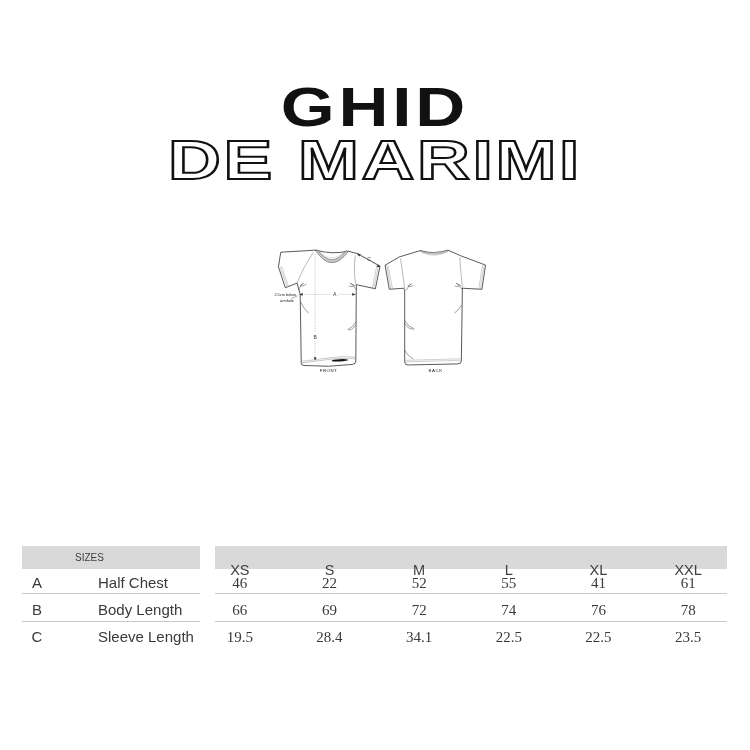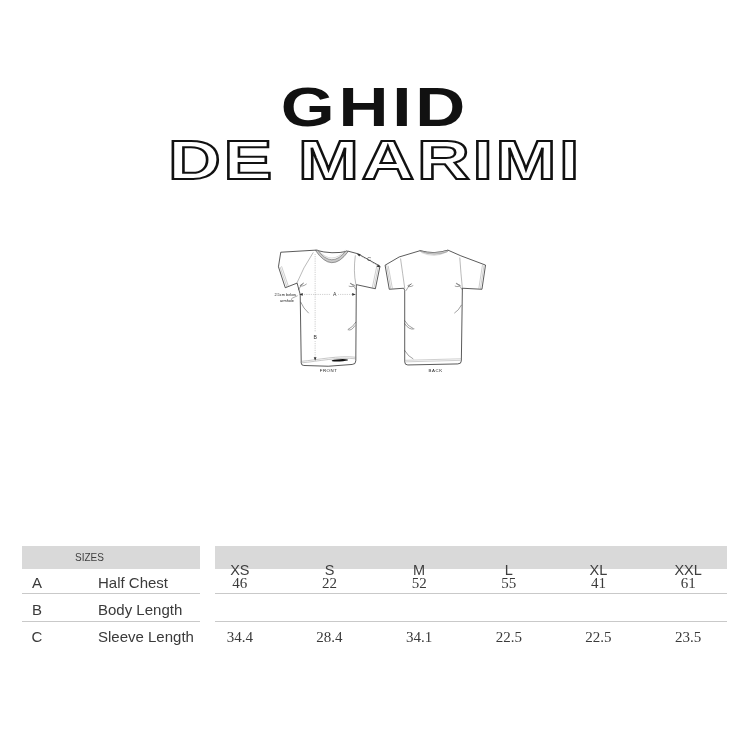--- a/index.html
+++ b/index.html
@@ -185,30 +185,38 @@
         <span>61</span>
       </div>
     </div>
 
     <div class="divider div-left div-1"></div>
     <div class="divider div-right div-1"></div>
 
     <div class="trow trow-b">
       <div class="letter">B</div>
       <div class="rlabel">Body Length</div>
+      <div class="sizes-grid">
+        <span>66</span>
+        <span>69</span>
+        <span>72</span>
+        <span>74</span>
+        <span>76</span>
+        <span>78</span>
+      </div>
     </div>
 
     <div class="divider div-left div-2"></div>
     <div class="divider div-right div-2"></div>
 
     <div class="trow trow-c">
       <div class="letter">C</div>
       <div class="rlabel">Sleeve Length</div>
       <div class="sizes-grid">
-        <span>34.4</span>
+        <span>19.5</span>
         <span>28.4</span>
         <span>34.1</span>
         <span>22.5</span>
         <span>22.5</span>
         <span>23.5</span>
       </div>
     </div>
   </div>
 
 </div>

